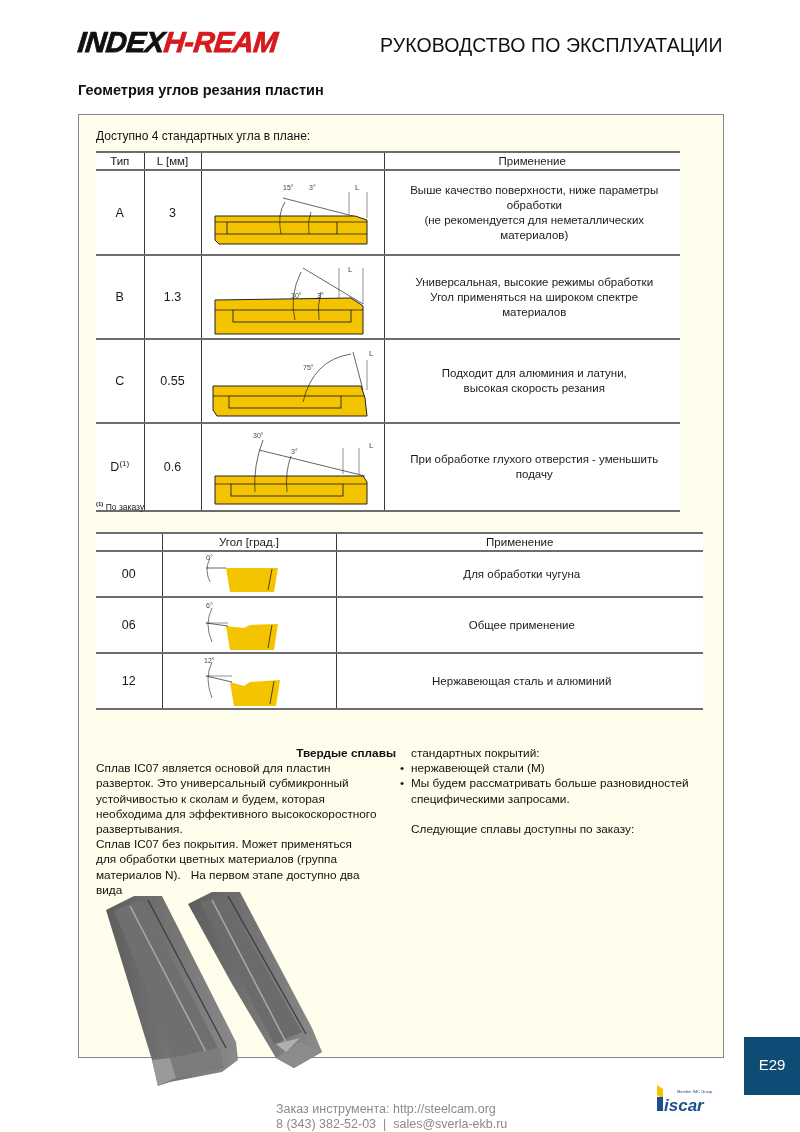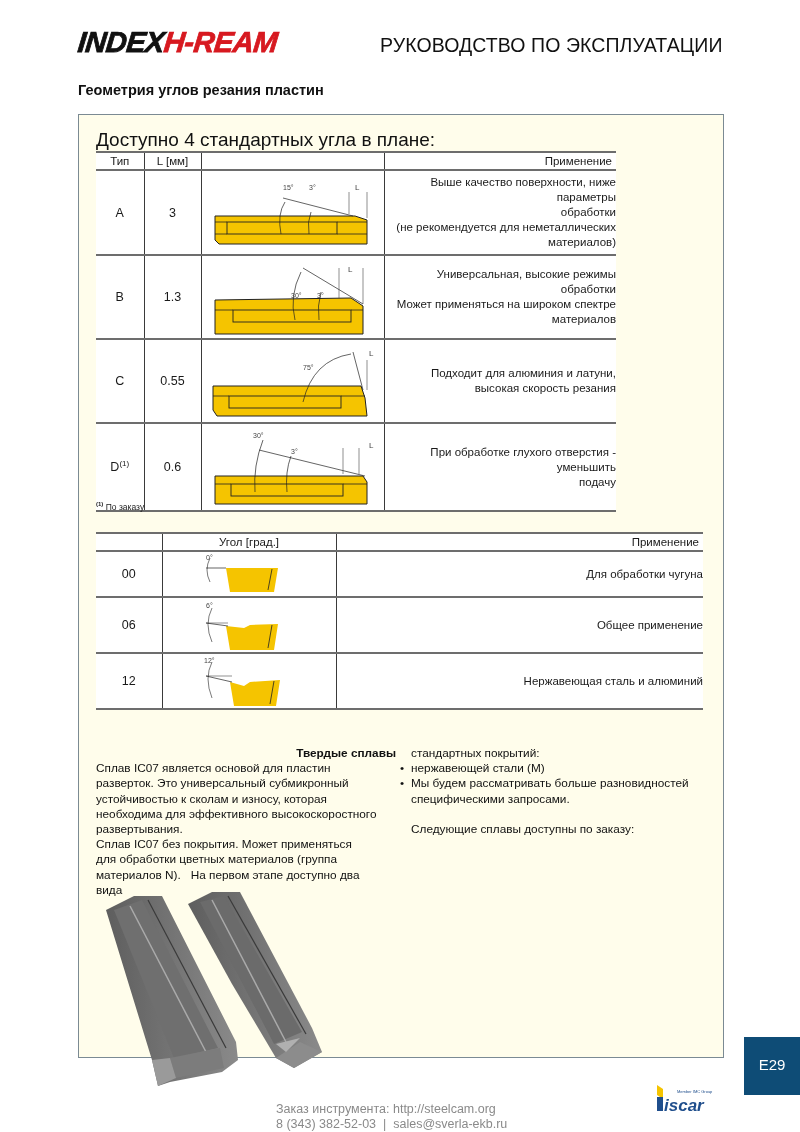--- a/index.html
+++ b/index.html
@@ -7,30 +7,30 @@
   body { position: relative; font-family: "Liberation Sans", sans-serif; color: #1a1a1a; }
 
   .brand { position: absolute; left: 78px; top: 26px; font-family: "Liberation Sans", sans-serif; font-weight: 900; font-style: italic; font-size: 29px; letter-spacing: -0.5px; line-height: 32px; transform: skewX(-6deg); }
   .brand .b1 { color: #111111; -webkit-text-stroke: 0.8px #111; }
   .brand .b2 { color: #d71920; -webkit-text-stroke: 0.8px #d71920; }
   .doc-title { position: absolute; left: 380px; top: 34px; font-size: 19.5px; color: #111; letter-spacing: 0.1px; }
   .section-title { position: absolute; left: 78px; top: 82px; font-size: 14.5px; font-weight: bold; color: #111; }
 
   .box { position: absolute; left: 78px; top: 114px; width: 646px; height: 944px; background: #fffdeb; border: 1.5px solid #7b8a93; }
 
-  .sub-h { position: absolute; font-size: 19px; color: #111; }
+  .sub-h { position: absolute; font-size: 12px; color: #111; }
 
   table.t { position: absolute; border-collapse: collapse; background: #ffffff; font-size: 11.5px; }
   table.t th { font-weight: normal; height: 18px; padding: 0 4px; text-align: center; border-bottom: 2px solid #6d6d6d; border-top: 2px solid #6d6d6d; }
   table.t td { text-align: center; border-bottom: 2px solid #6d6d6d; vertical-align: middle; }
   table.t th + th, table.t td + td { border-left: 1.2px solid #3a3a3a; }
-  table.t th.app, table.t td.app { text-align: right; padding-left: 4px; line-height: 15px; }
+  table.t th.app, table.t td.app { text-align: center; padding-left: 4px; line-height: 15px; }
   table.t td.num { font-size: 12.5px; }
 
-  #t1 { left: 96px; top: 151px; width: 520px; padding-left: 44px; }
+  #t1 { left: 96px; top: 151px; width: 584px; padding-left: 44px; }
   #t2 { left: 96px; top: 532px; width: 607px; }
 
   .footnote { position: absolute; left: 96px; top: 501px; font-size: 8.5px; color: #222; }
   .footnote sup { font-size: 6px; font-weight: bold; }
 
   .col-left { position: absolute; left: 96px; top: 746px; width: 300px; font-size: 11.8px; line-height: 15.2px; color: #111; }
   .col-left .h { font-weight: bold; text-align: right; }
   .col-right { position: absolute; left: 398px; top: 746px; width: 320px; font-size: 11.8px; line-height: 15.2px; color: #111; }
   .col-right .indent { padding-left: 13px; }
   .col-right ul { list-style: none; }
@@ -111,21 +111,21 @@
           <path d="M118 36 Q114 50 116 64" fill="none" stroke="#222" stroke-width="0.7"></path>
           <line x1="136" y1="12" x2="136" y2="42" stroke="#444" stroke-width="0.6"></line>
             <line x1="160" y1="12" x2="160" y2="48" stroke="#444" stroke-width="0.6"></line>
           <text x="88" y="42" font-size="7" fill="#444">30°</text>
           <text x="114" y="42" font-size="7" fill="#444">3°</text>
           <text x="145" y="16" font-size="8" fill="#444">L</text>
         </svg>
       </td>
       <td class="app">
         <div>Универсальная, высокие режимы обработки</div>
-        <div>Может применяться на широком спектре</div>
+        <div>Угол применяться на широком спектре</div>
         <div>материалов</div>
       </td>
     </tr>
 
     <tr style="height:83px">
       <td class="num"><span>C</span></td>
       <td class="num">0.55</td>
       <td>
         <svg width="180" height="80" viewBox="0 0 180 80">
           <path d="M10 46 L158 46 L162 58 L164 76 L14 76 L10 70 Z" fill="#f5c400" stroke="#222" stroke-width="1"></path>
@@ -226,21 +226,21 @@
       </td>
       <td class="app">Нержавеющая сталь и алюминий</td>
     </tr>
   </tbody>
 </table>
 
 <div class="col-left">
   <div class="h">Твердые сплавы</div>
   <div>Сплав IC07 является основой для пластин</div>
   <div>разверток. Это универсальный субмикронный</div>
-  <div>устойчивостью к сколам и износу, которая</div>
+  <div>устойчивостью к сколам и будем, которая</div>
   <div>необходима для эффективного высокоскоростного</div>
   <div>развертывания.</div>
   <div>Сплав IC07 без покрытия. Может применяться</div>
   <div>для обработки цветных материалов (группа</div>
   <div style="white-space:pre">материалов N).   На первом этапе доступно два</div>
   <div>вида</div>
 </div>
 
 <div class="col-right">
   <div class="indent">стандартных покрытий:</div>

